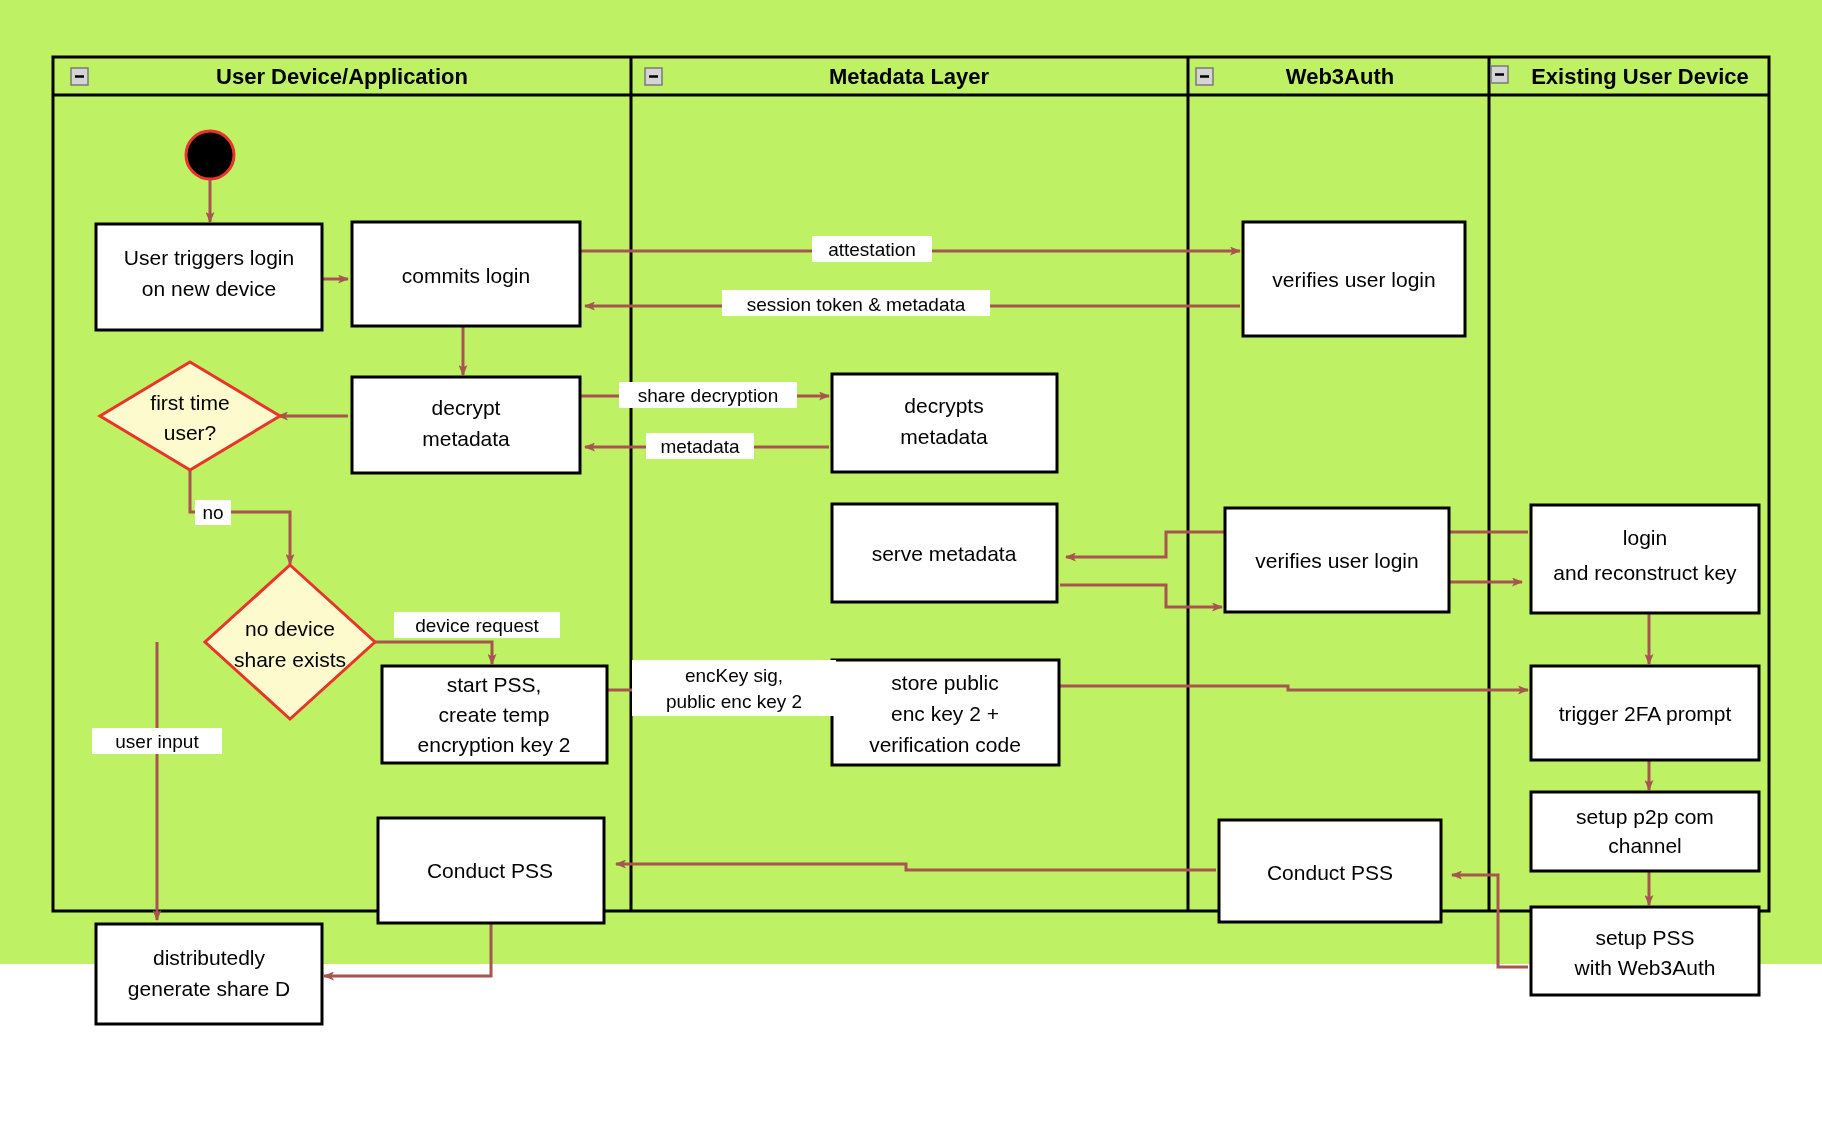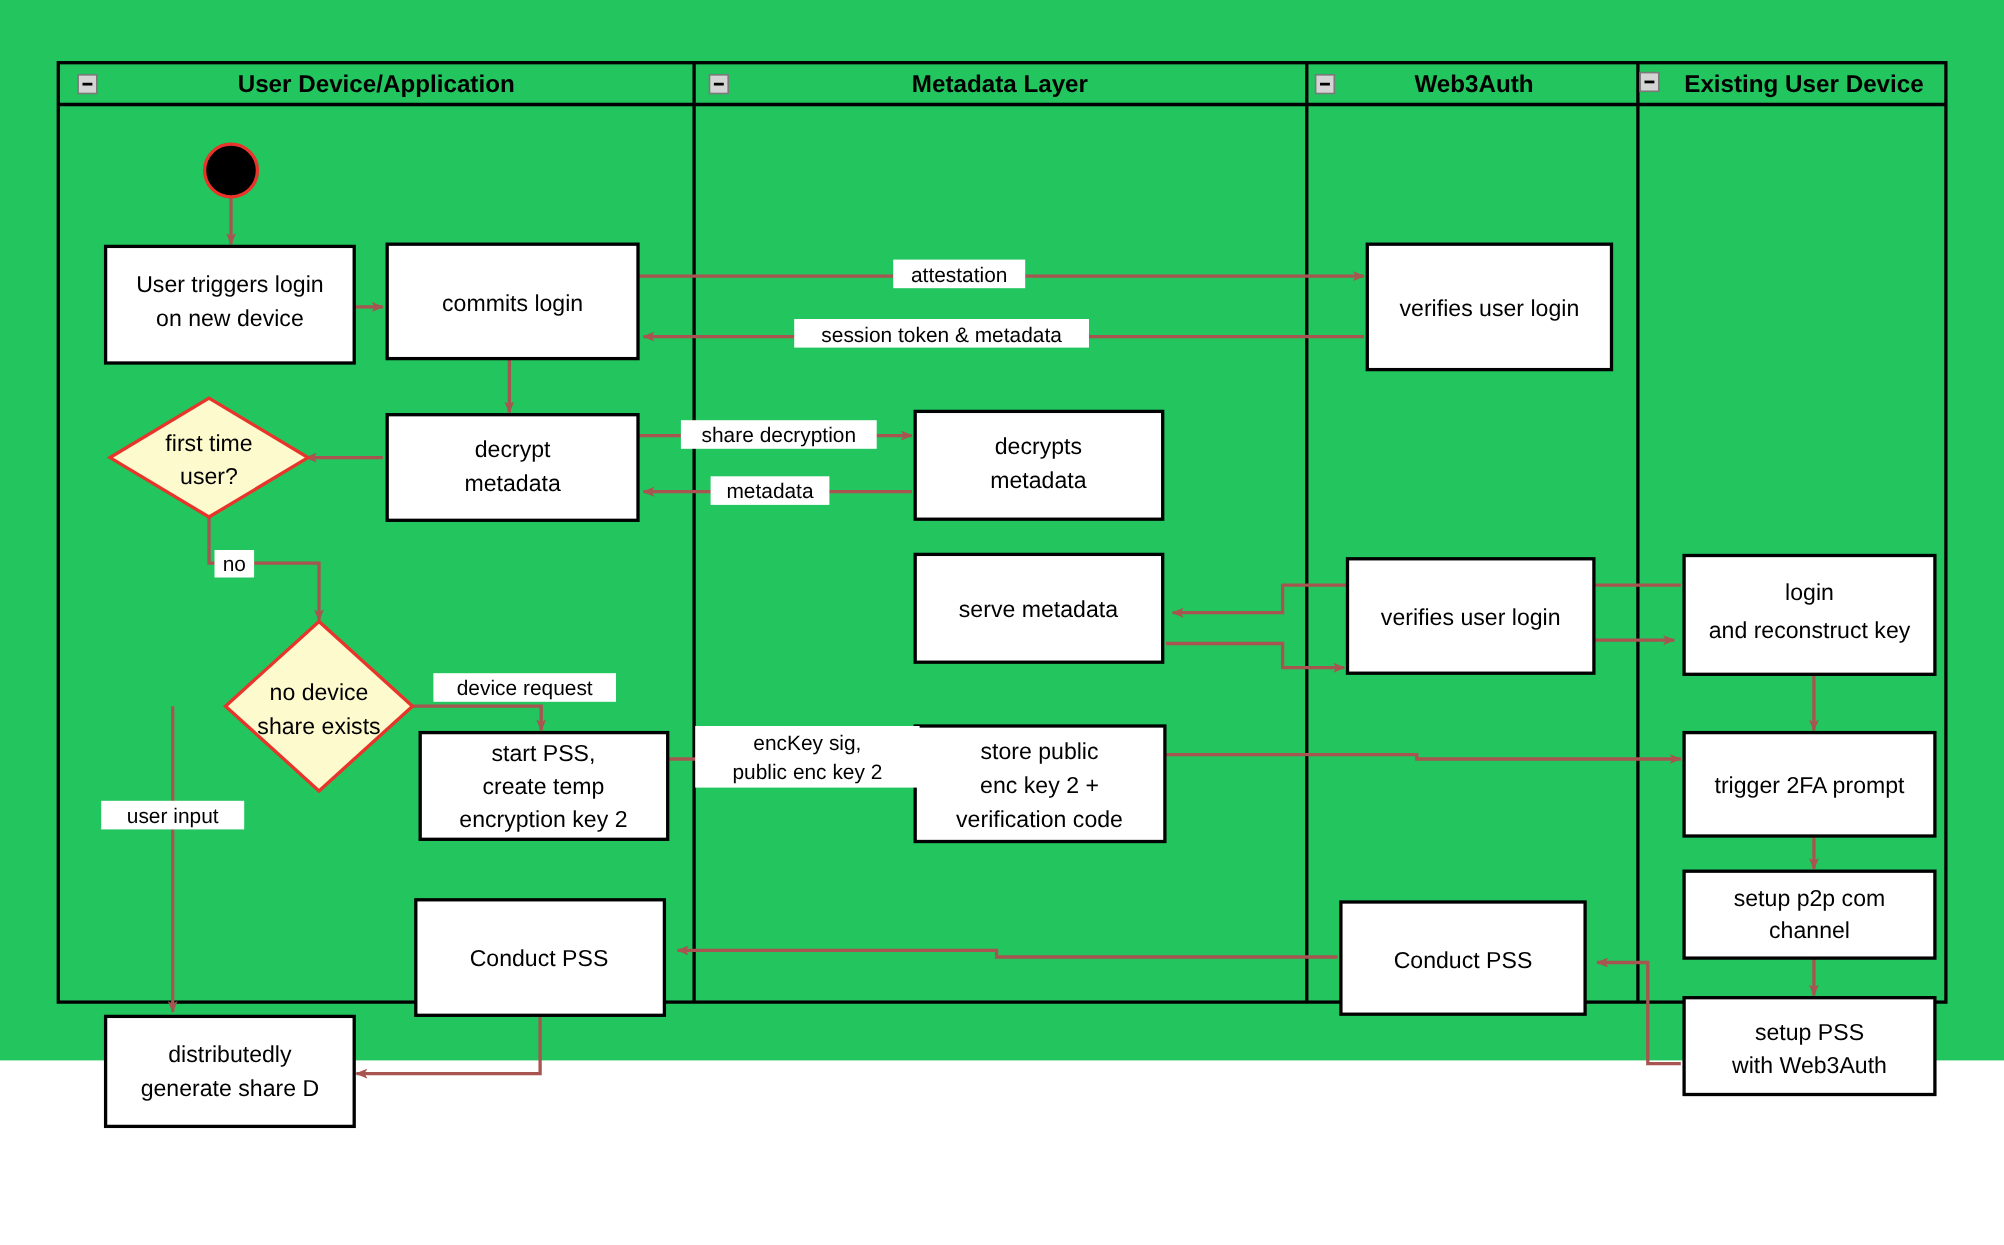--- a/index.html
+++ b/index.html
@@ -11,21 +11,21 @@
   body {
     font-family: "Liberation Sans", sans-serif;
     width: 1822px;
     height: 1132px;
     overflow: hidden;
   }
   #diagram-root {
     position: relative;
     width: 1822px;
     height: 964px;
-    background: #22c55e;
+    background: #bef264;
   }
   svg.canvas {
     position: absolute;
     left: 0;
     top: 0;
     width: 1822px;
     height: 1132px;
   }
   .lane-border {
     fill: none;

